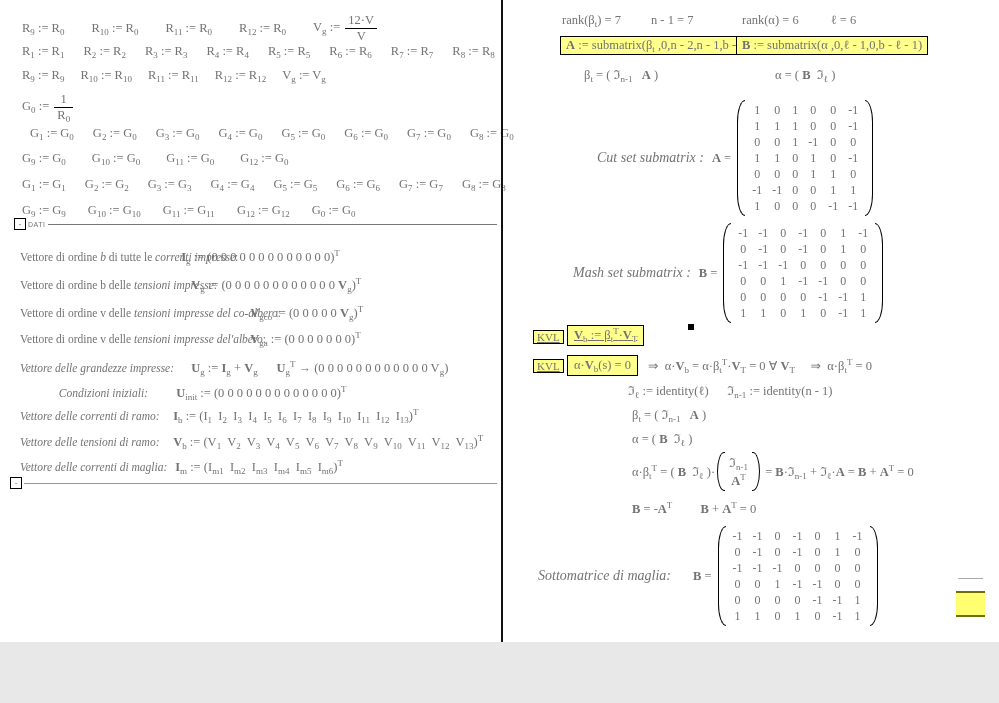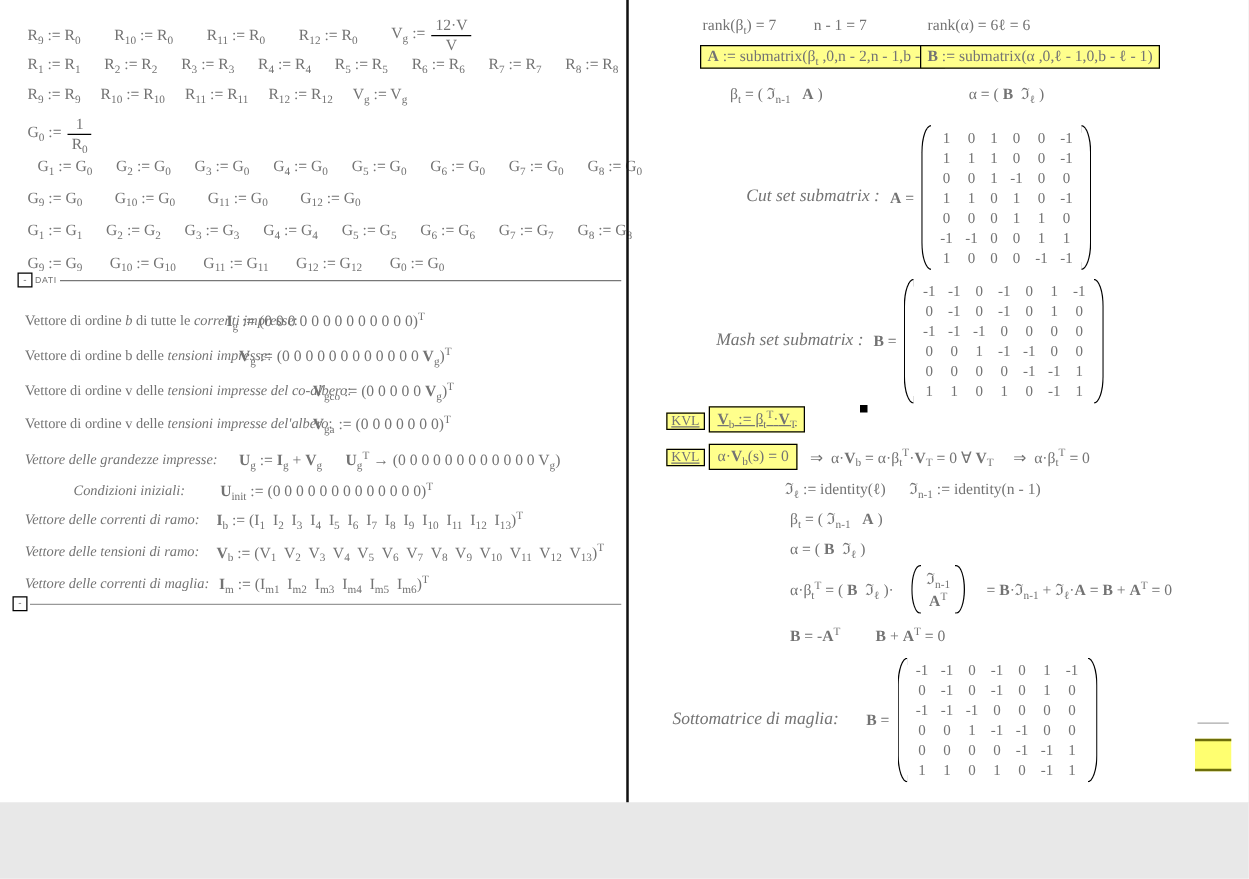--- a/index.html
+++ b/index.html
@@ -38,21 +38,21 @@
   .mblock { position:absolute; display:flex; align-items:center; }
   .mlabel { font-style:italic; font-size:14px; margin-right:8px; white-space:pre; }
   .mlhs { margin-right:6px; white-space:pre; }
   .matrix { display:inline-flex; align-items:stretch; }
   .paren { width:7px; flex:none; }
   .pl { border:1.4px solid #000; border-right:none; border-radius:8px 0 0 8px / 22px 0 0 22px; }
   .pr { border:1.4px solid #000; border-left:none; border-radius:0 8px 8px 0 / 0 22px 22px 0; }
   table.mx { border-collapse:separate; border-spacing:0; margin:2px 2px; }
   table.mx td { text-align:center; font-size:12px; padding:0 5px; height:16px; line-height:16px; }
 
-  .stackwrap { display:inline-flex; align-items:stretch; margin:0 14px; }
+  .stackwrap { display:inline-flex; align-items:stretch; margin:0 2px; }
   .stack { display:inline-flex; flex-direction:column; justify-content:center; align-items:center;
     padding:2px 4px; gap:3px; }
 
   .margin-rule { position:absolute; border-top:1px solid #aaa; }
   .margin-ybox { position:absolute; background:#ffff70; border-top:2px solid #6e6e0a; border-bottom:2px solid #6e6e0a; }
 </style>
 </head>
 <body>
 
 <div id="screen">
@@ -170,21 +170,21 @@
     <div class="pagenum" style="left:243px; top:683px;">5</div>
   </div>
 
   <div class="pagesep"></div>
 
   <div>
     <div class="eq-row" style="left:562px; top:13px; gap:30px;">
         <span class="mi">rank(β<sub>t</sub>) = 7</span>
         <span class="mi">n - 1 = 7</span>
       </div>
-    <div class="eq-row" style="left:742px; top:13px; ">
+    <div class="eq-row" style="left:742px; top:13px; gap:32px;">
         <span class="mi">rank(α) = 6</span>
         <span class="mi">ℓ = 6</span>
       </div>
 
     <div class="eq-row" style="left:560px; top:36px;">
       <span class="ybox mtxt"><b>A</b> := submatrix(β<sub>t</sub> ,0,n - 2,n - 1,b - 1)</span>
     </div>
     <div class="eq-row" style="left:736px; top:36px;">
       <span class="ybox mtxt"><b>B</b> := submatrix(α ,0,ℓ - 1,0,b - ℓ - 1)</span>
     </div>

